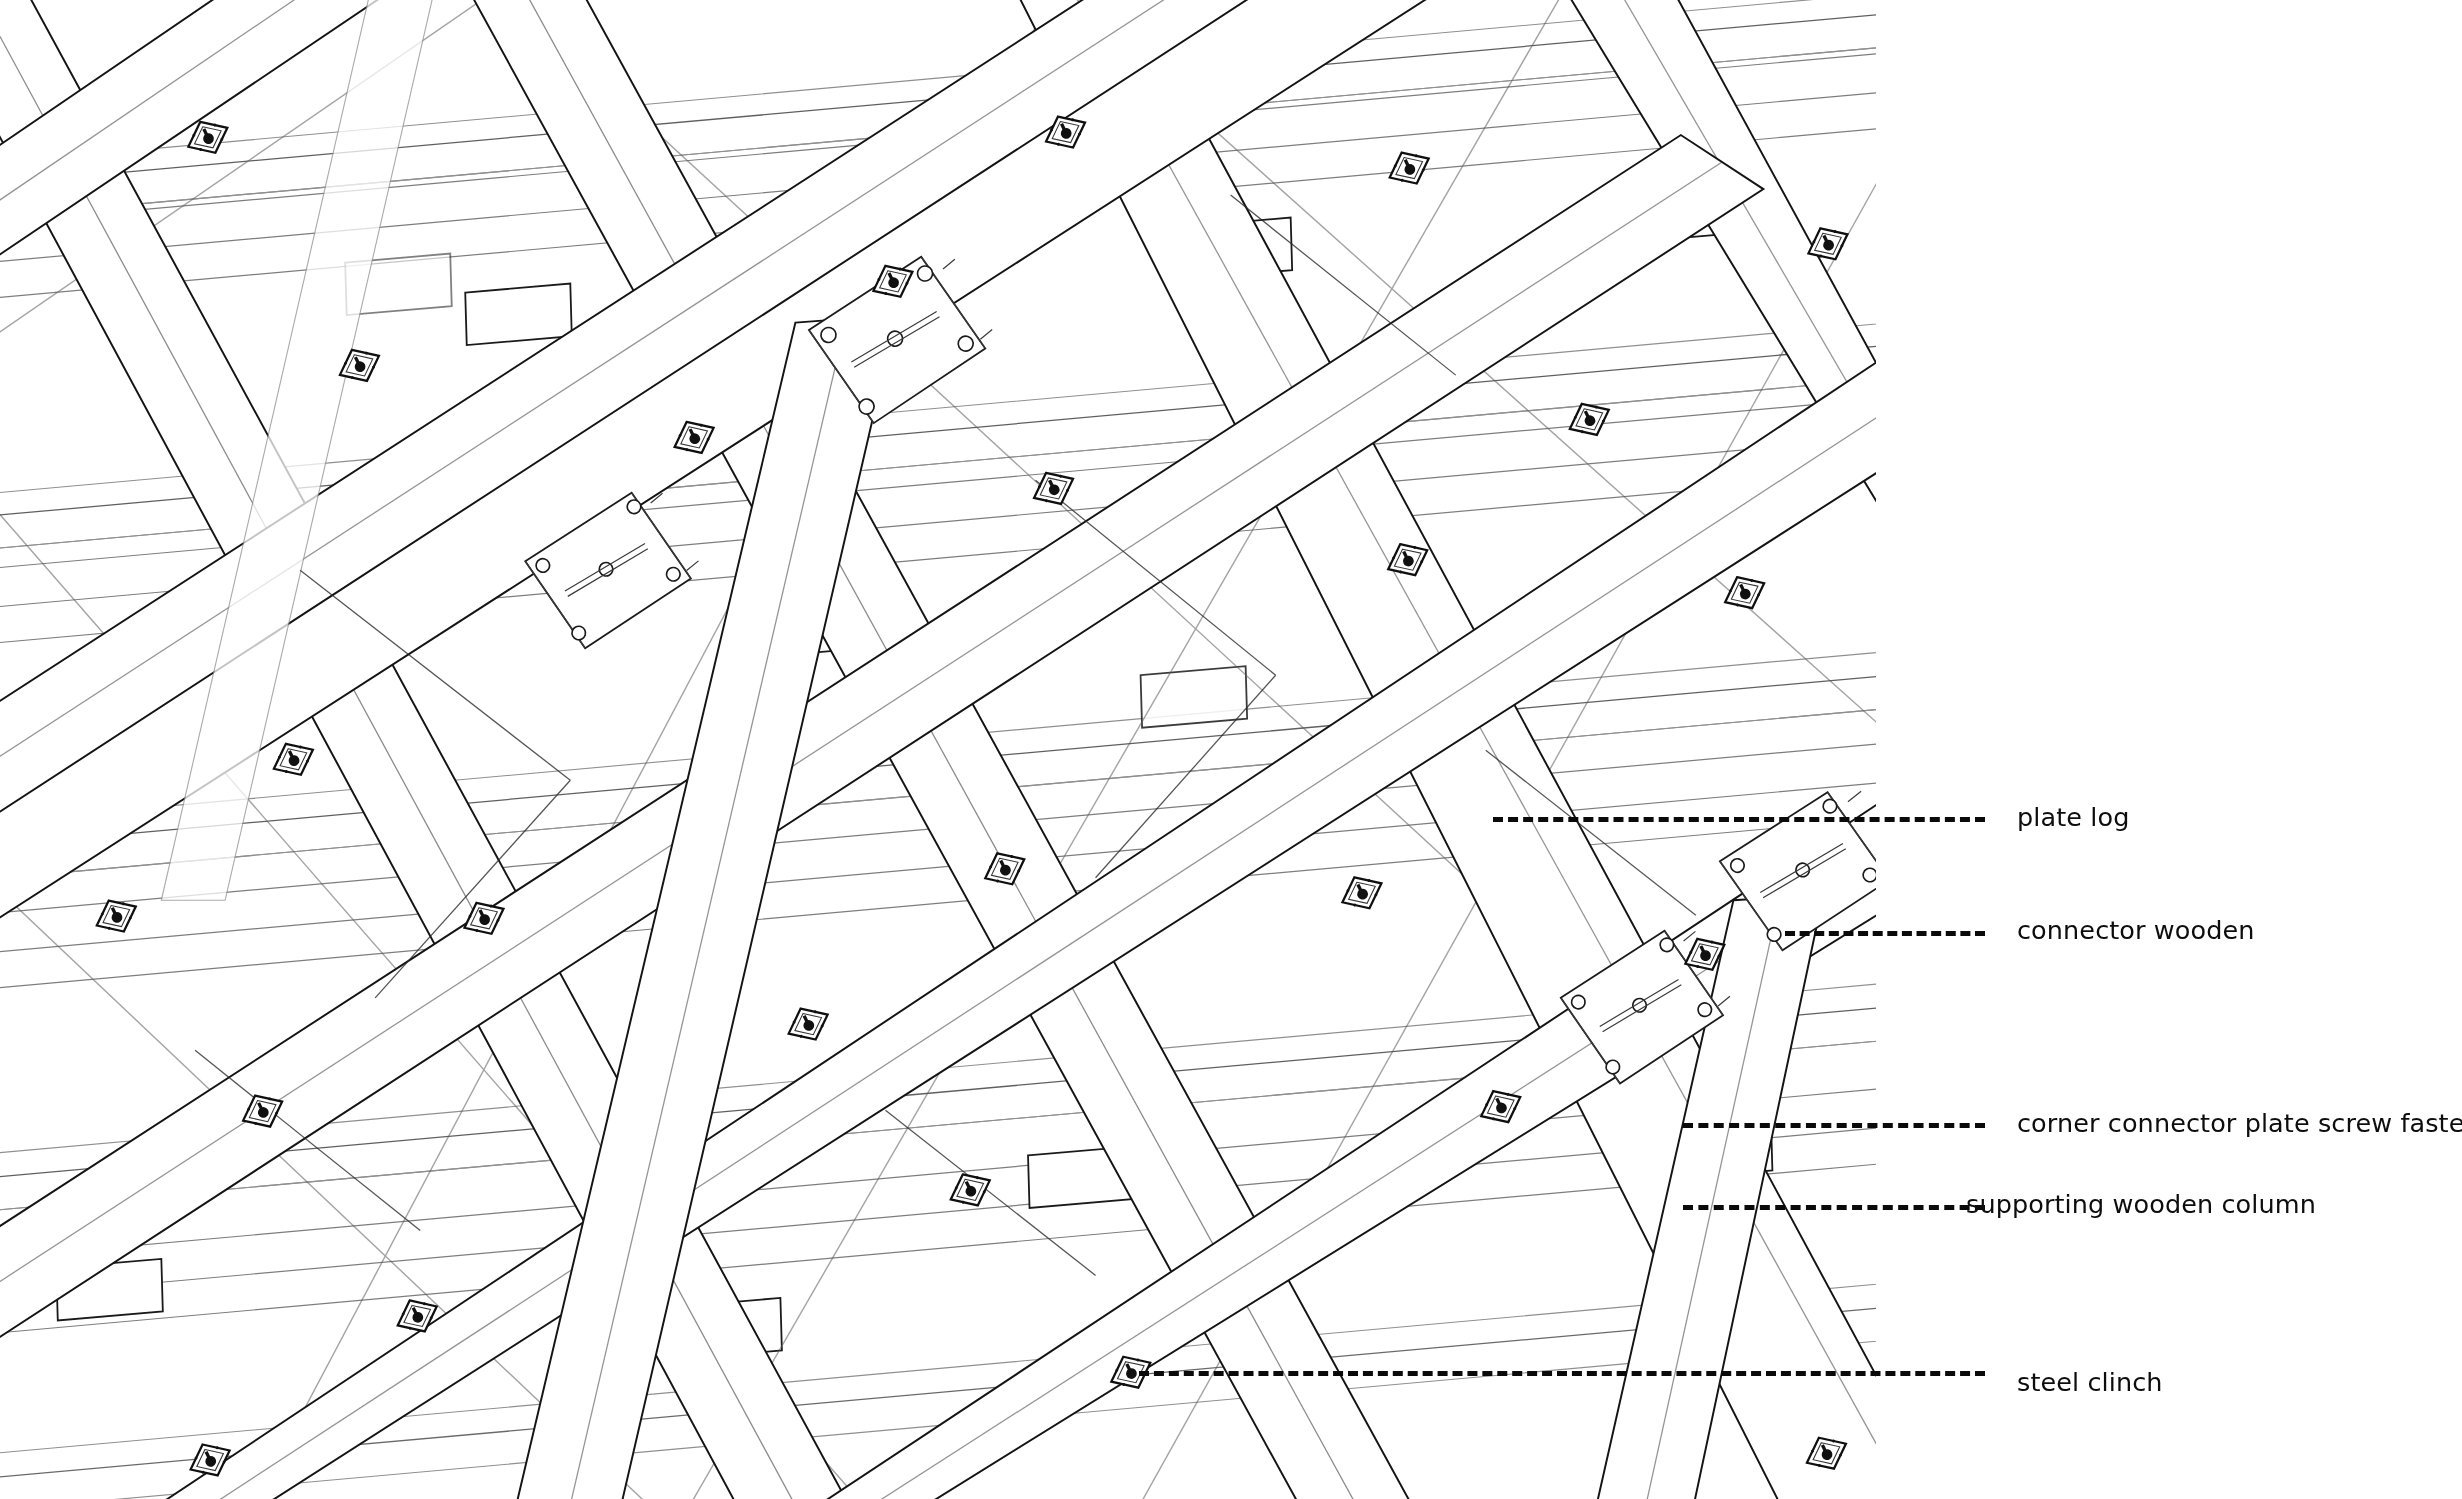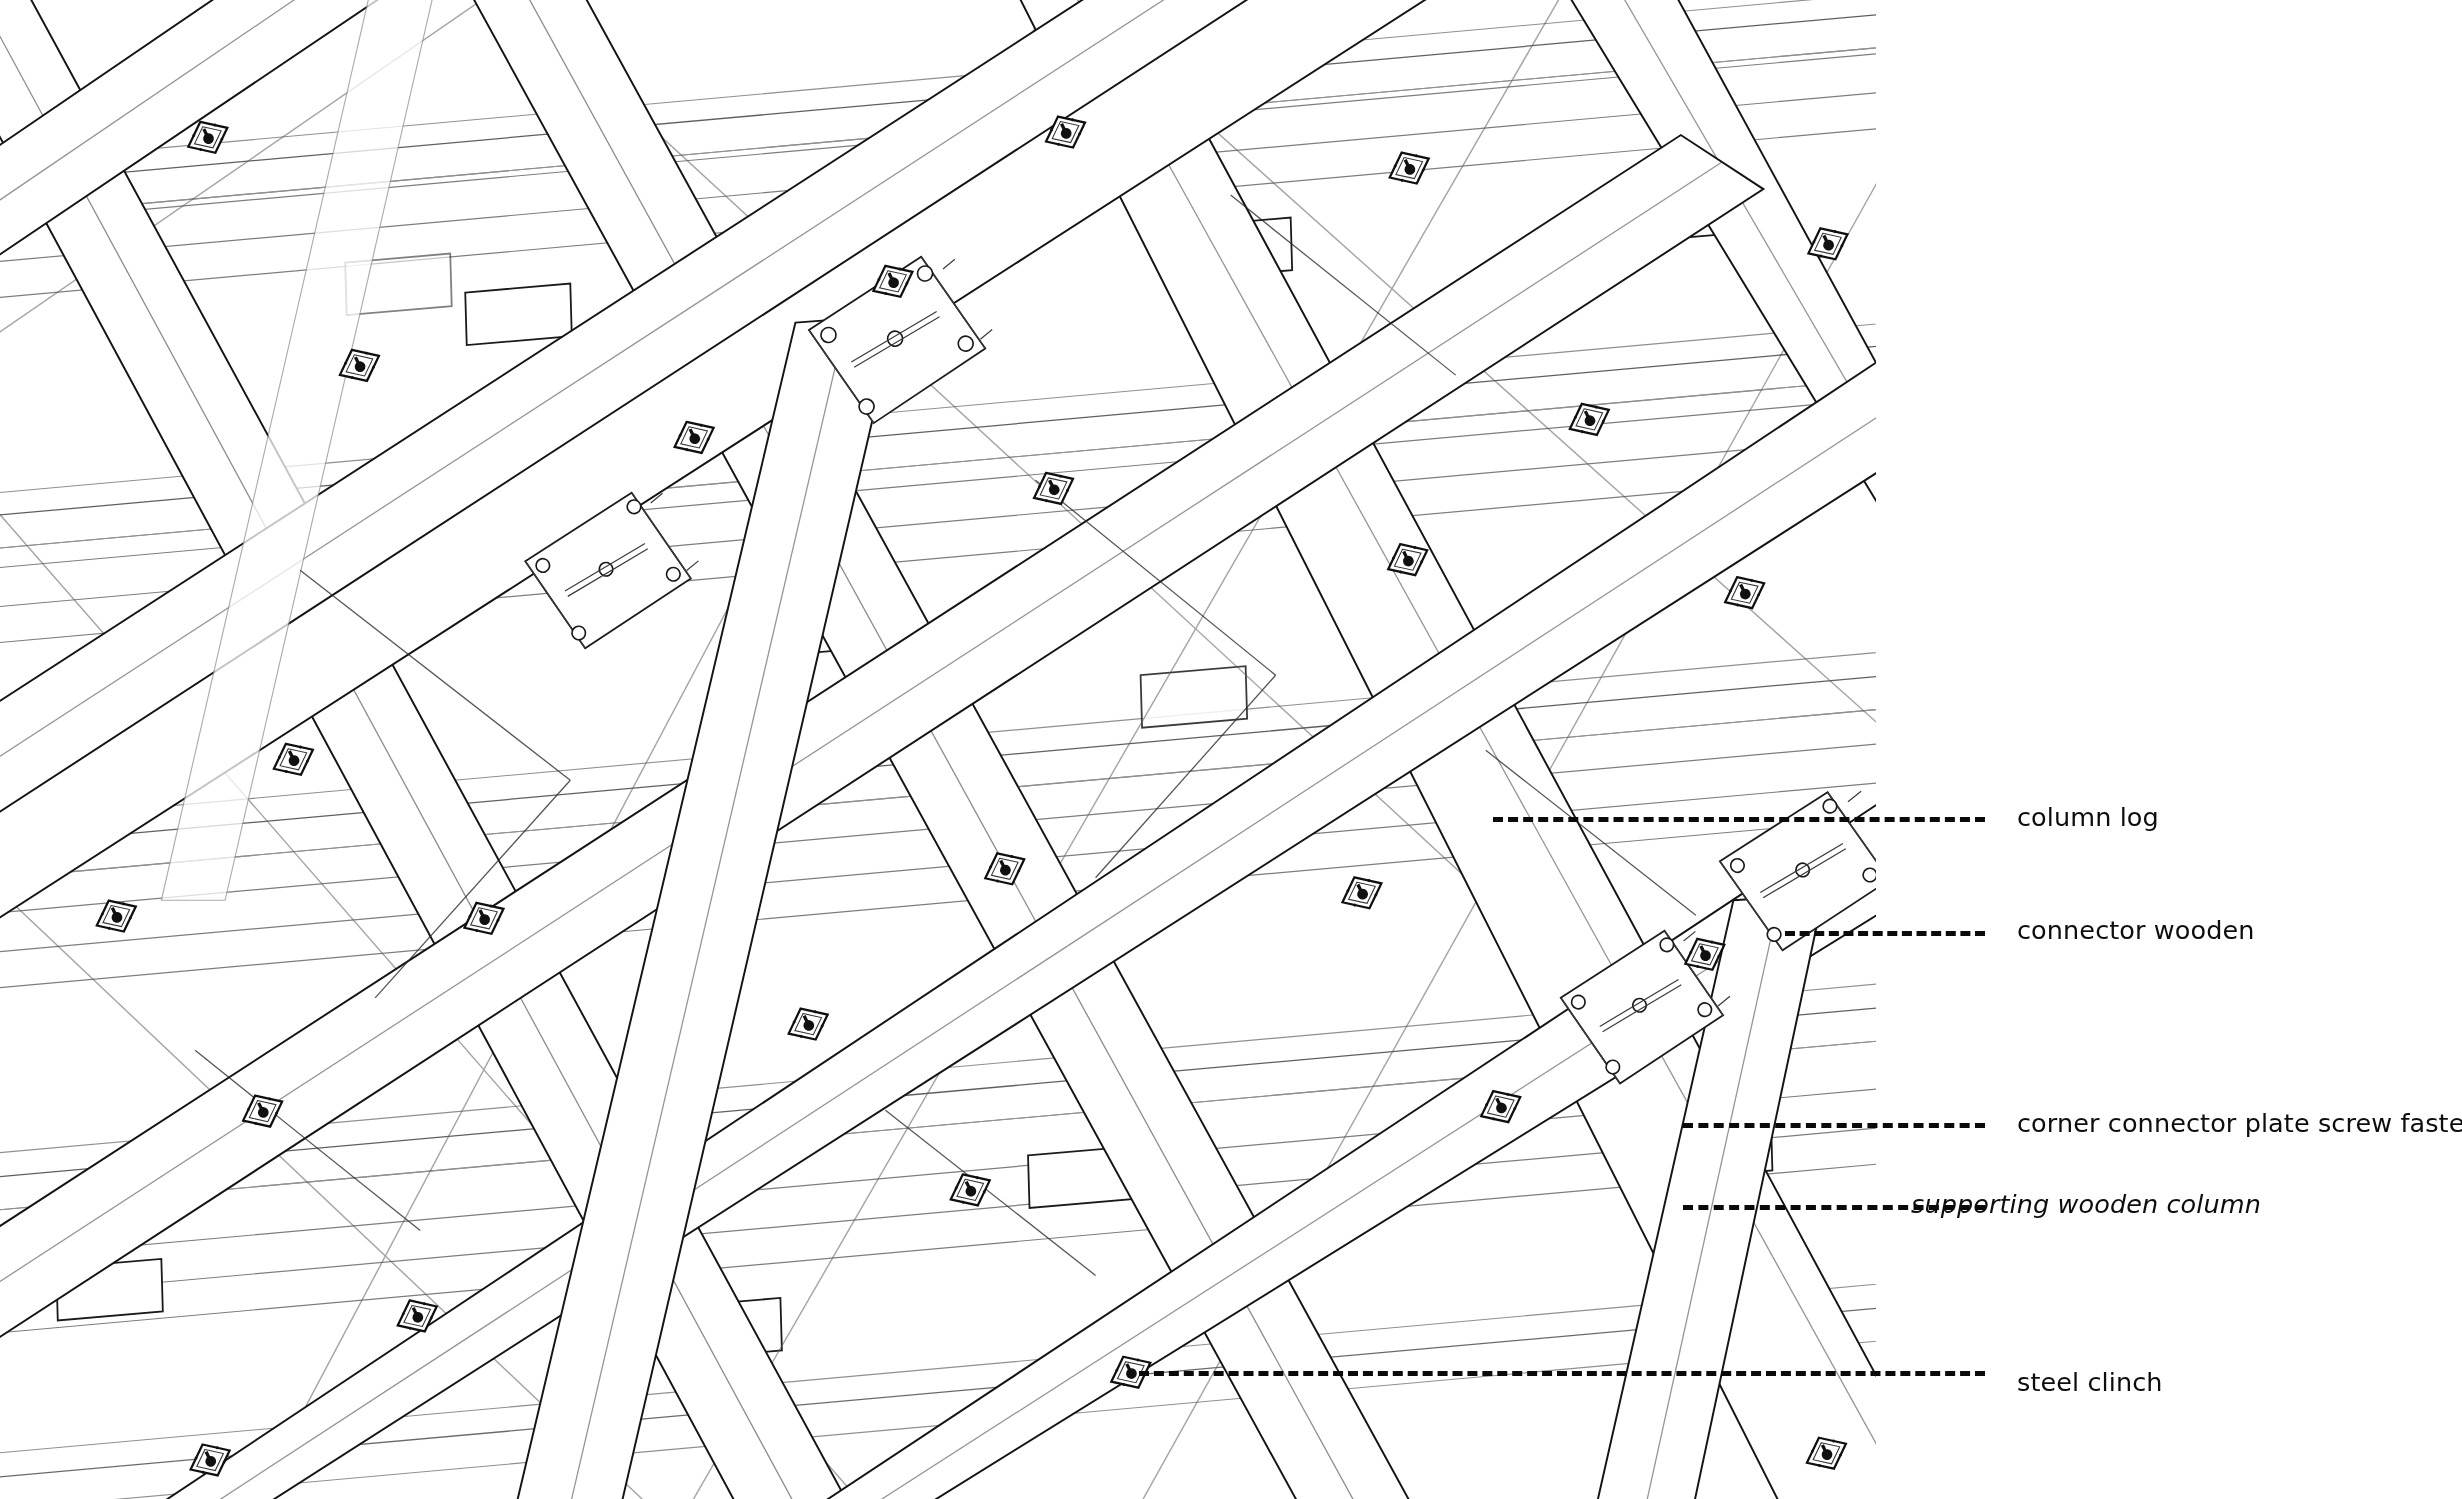--- a/index.html
+++ b/index.html
@@ -558,36 +558,36 @@
           </g>
         </g>
 
     </g>
   </svg>
 
   <div class="annotations">
 
     <div class="annot">
       <div class="leader" style="left:1493px; top:817px; width:492px;"></div>
-      <div class="annot-label" style="left:2017px; top:805px;">column log</div>
+      <div class="annot-label" style="left:2017px; top:805px;">plate log</div>
     </div>
 
     <div class="annot">
       <div class="leader" style="left:1785px; top:931px; width:200px;"></div>
       <div class="annot-label" style="left:2017px; top:918px;">connector wooden</div>
     </div>
 
     <div class="annot">
       <div class="leader" style="left:1683px; top:1123px; width:302px;"></div>
       <div class="annot-label" style="left:2017px; top:1111px;">corner connector plate screw fasteners</div>
     </div>
 
     <div class="annot">
       <div class="leader" style="left:1683px; top:1205px; width:302px;"></div>
-      <div class="annot-label" style="left:1911px; top:1192px;font-style:italic;">supporting wooden column</div>
+      <div class="annot-label" style="left:1966px; top:1192px;">supporting wooden column</div>
     </div>
 
     <div class="annot">
       <div class="leader" style="left:1139px; top:1371px; width:846px;"></div>
       <div class="annot-label" style="left:2017px; top:1358px;margin-top:12px;">steel clinch</div>
     </div>
 
   </div>
 
 </div>

